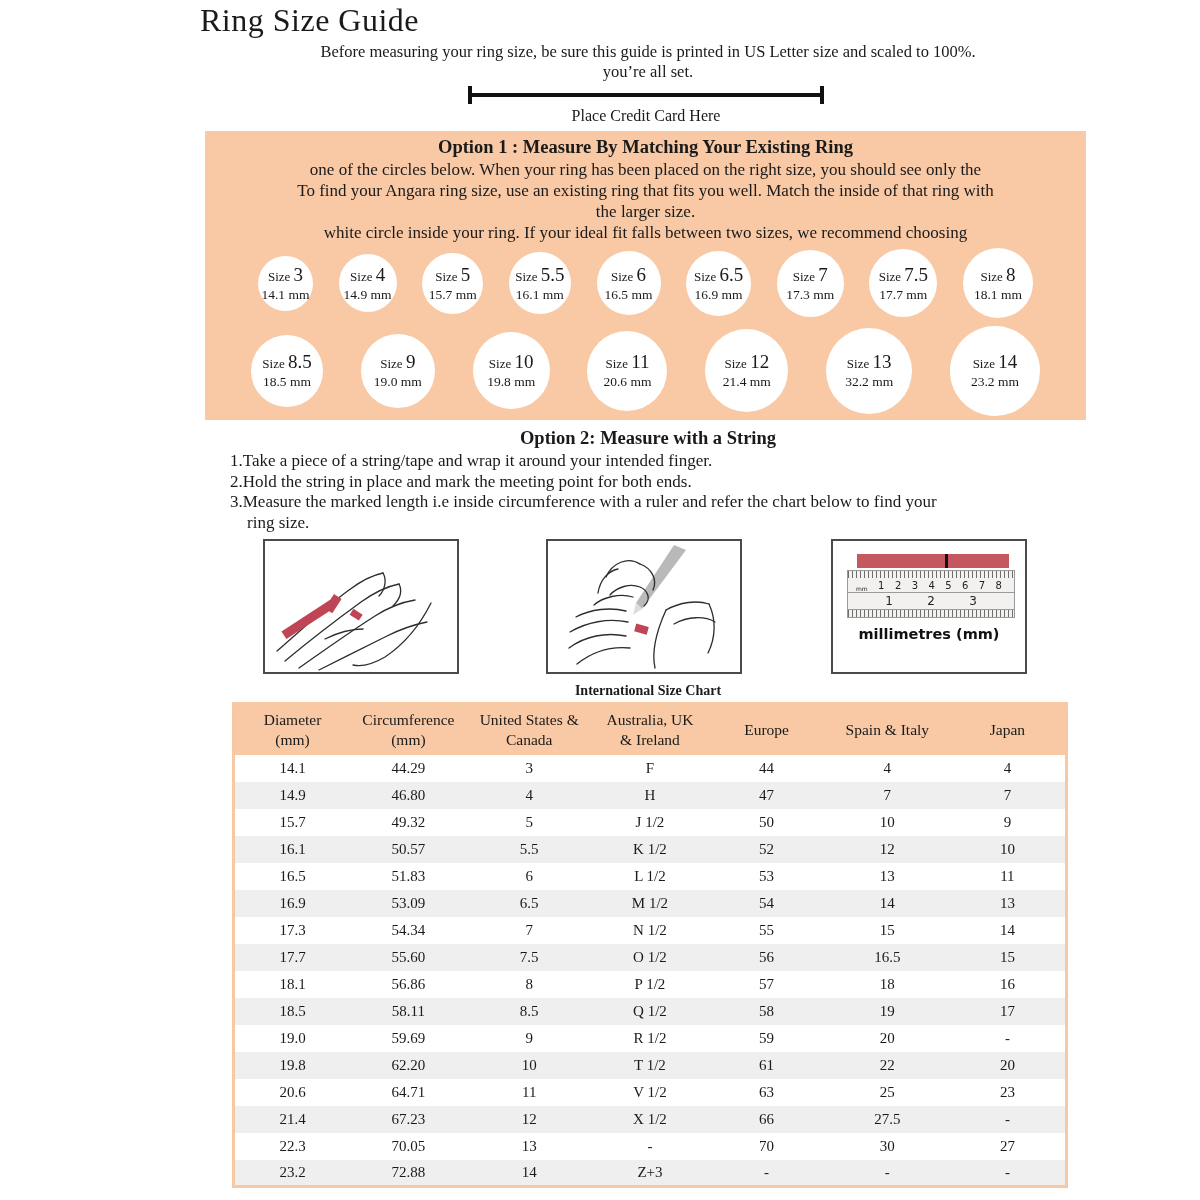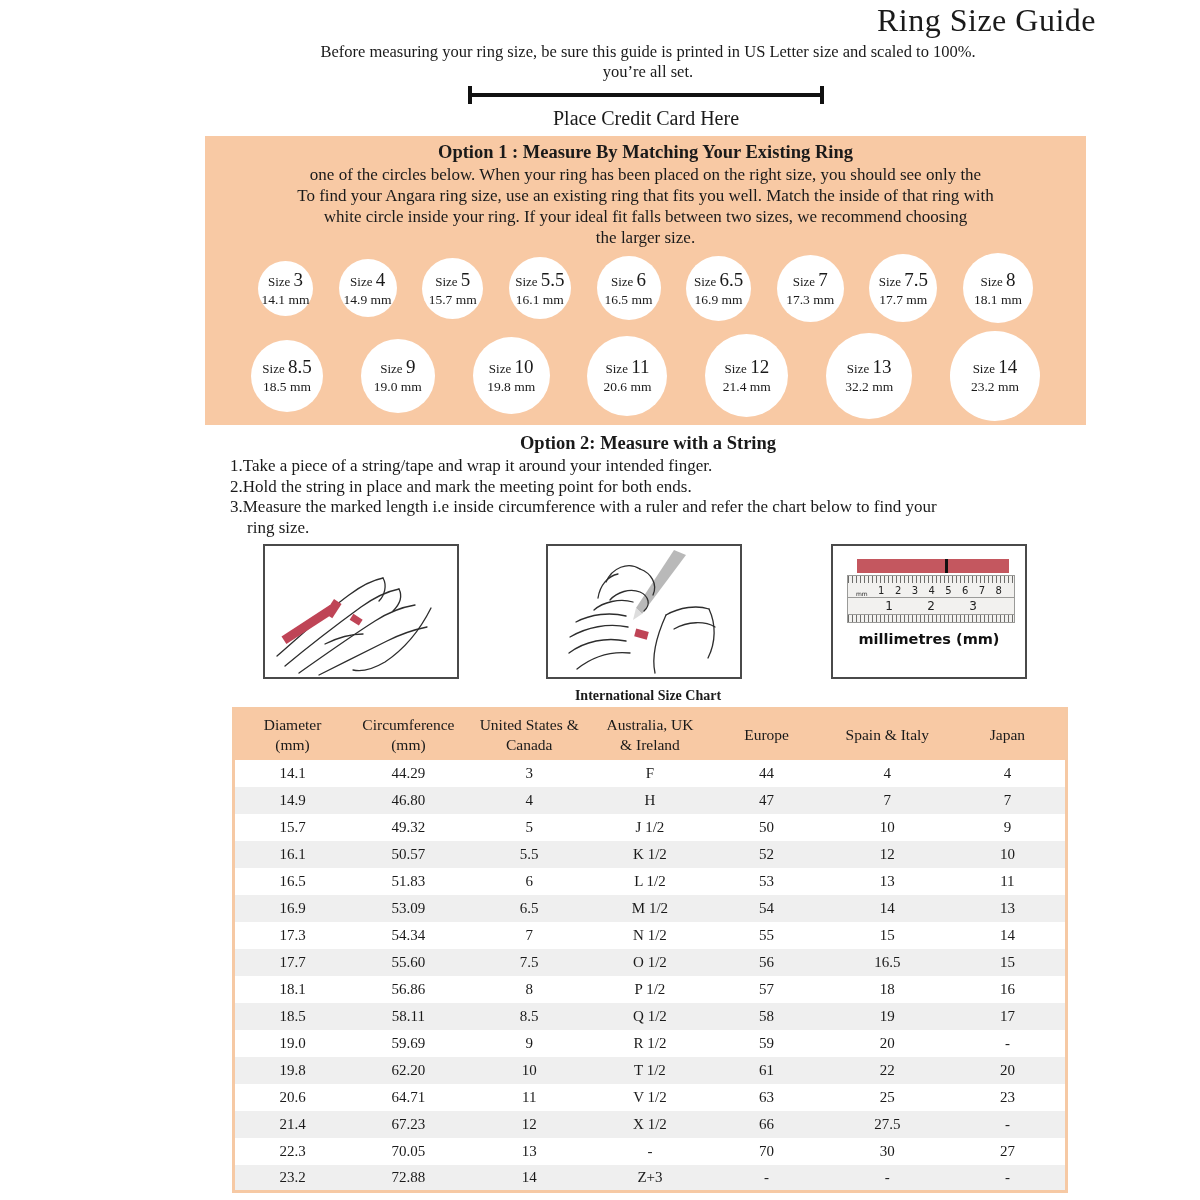--- a/index.html
+++ b/index.html
@@ -4,30 +4,30 @@
 <style>
   * { box-sizing: border-box; }
   html,body { margin:0; padding:0; }
   body {
     width:1200px; height:1200px; overflow:hidden;
     background:#ffffff; color:#1a1a1a;
     font-family:"Liberation Serif", serif;
   }
   .col { width:896px; margin-left:200px; }
 
-  .title { margin:2px 0 0; text-align:right; font-size:32px; font-weight:400; letter-spacing:.5px; }
+  .title { margin:2px 0 0; text-align:left; font-size:32px; font-weight:400; letter-spacing:.5px; }
   .intro { margin-top:3px; }
   .intro-line { text-align:center; font-size:16.5px; line-height:20px; }
 
   .card-area { width:356px; margin:4px 0 0 268px; }
   .card-line { position:relative; height:18px; }
   .card-line .hbar { position:absolute; left:0; right:0; top:7px; height:4px; background:#111; }
   .card-line .cap { position:absolute; top:0; width:4px; height:18px; background:#111; }
   .cap.l { left:0; } .cap.r { right:0; }
-  .card-label { text-align:center; font-size:20px; margin-top:3px; }
+  .card-label { text-align:center; font-size:16px; margin-top:3px; }
 
   .option1 { width:881px; margin:6px 0 0 5px; background:var(--peach,#f8c9a4); padding:5px 0 2px; }
   .option1 h2 { margin:1px 0 1px; text-align:center; font-size:18.5px; font-weight:700; }
   .o1lines div { text-align:center; font-size:17px; line-height:21px; }
   .circle-row { display:flex; justify-content:space-between; align-items:center; }
   #crow1 { padding:0 53px; height:74px; margin-top:3px; }
   #crow2 { padding:0 46px; height:95px; margin-top:3px; }
   .circle { background:#fff; border-radius:50%; display:flex; flex-direction:column; justify-content:center; align-items:center; flex:0 0 auto; }
   .c-line1 { font-size:13px; white-space:nowrap; }
   .c-num { font-size:19px; }
@@ -87,22 +87,22 @@
       <span class="cap r"></span>
     </div>
     <div class="card-label">Place Credit Card Here</div>
   </div>
 
   <section class="option1">
     <h2>Option 1 : Measure By Matching Your Existing Ring</h2>
     <div class="o1lines" id="o1p">
         <div class="o1-line">one of the circles below. When your ring has been placed on the right size, you should see only the</div>
         <div class="o1-line">To find your Angara ring size, use an existing ring that fits you well. Match the inside of that ring with</div>
+        <div class="o1-line">the larger size.</div>
         <div class="o1-line">white circle inside your ring. If your ideal fit falls between two sizes, we recommend choosing</div>
-        <div class="o1-line">the larger size.</div>
       </div>
     <div class="circle-row" id="crow1">
         <div class="circle" style="width: 55px; height: 55px;">
           <div class="c-line1"><span class="c-word">Size </span><span class="c-num">3</span></div>
           <div class="c-mm">14.1 mm</div>
         </div>
         <div class="circle" style="width: 58px; height: 58px;">
           <div class="c-line1"><span class="c-word">Size </span><span class="c-num">4</span></div>
           <div class="c-mm">14.9 mm</div>
         </div>

